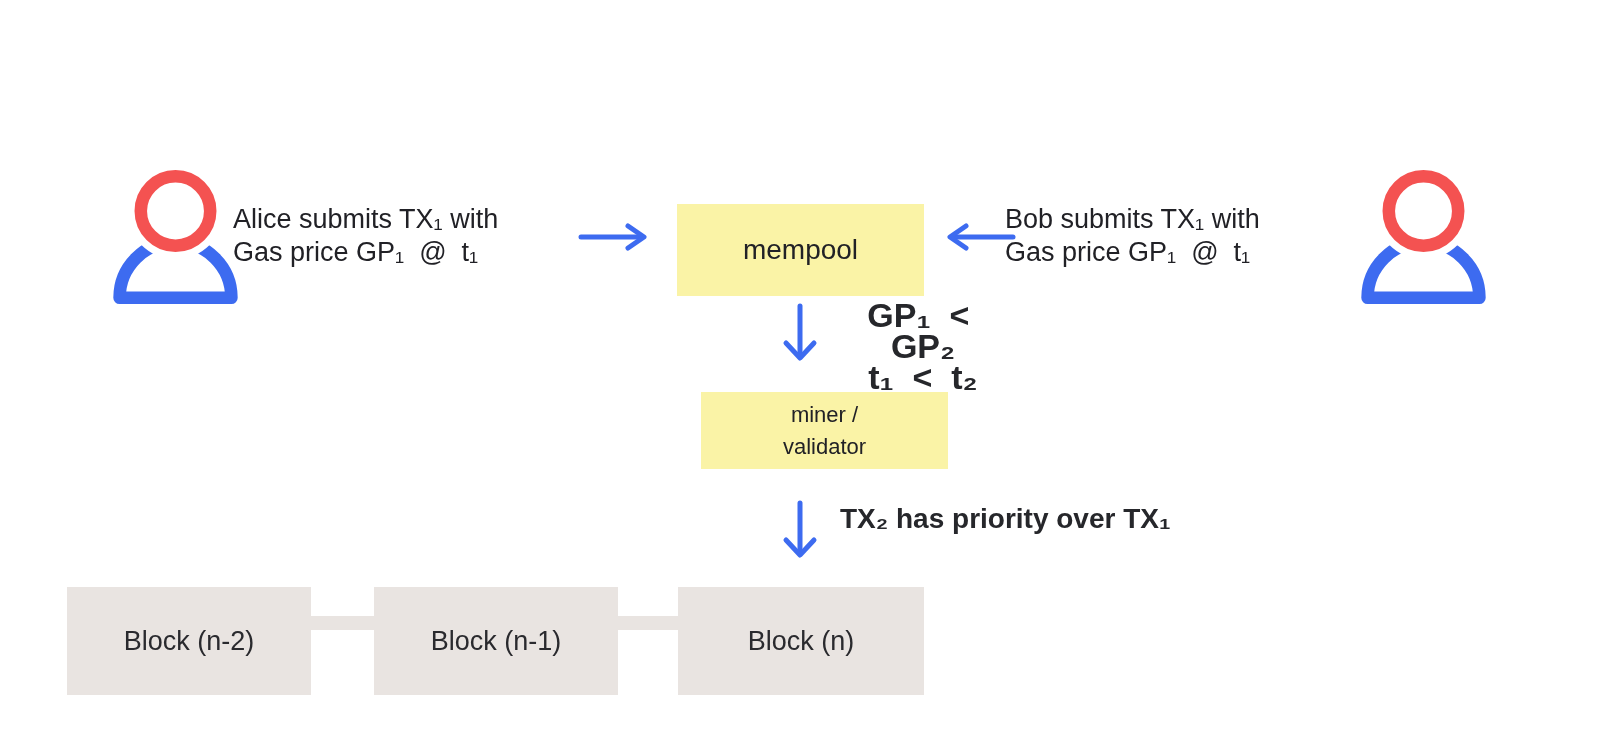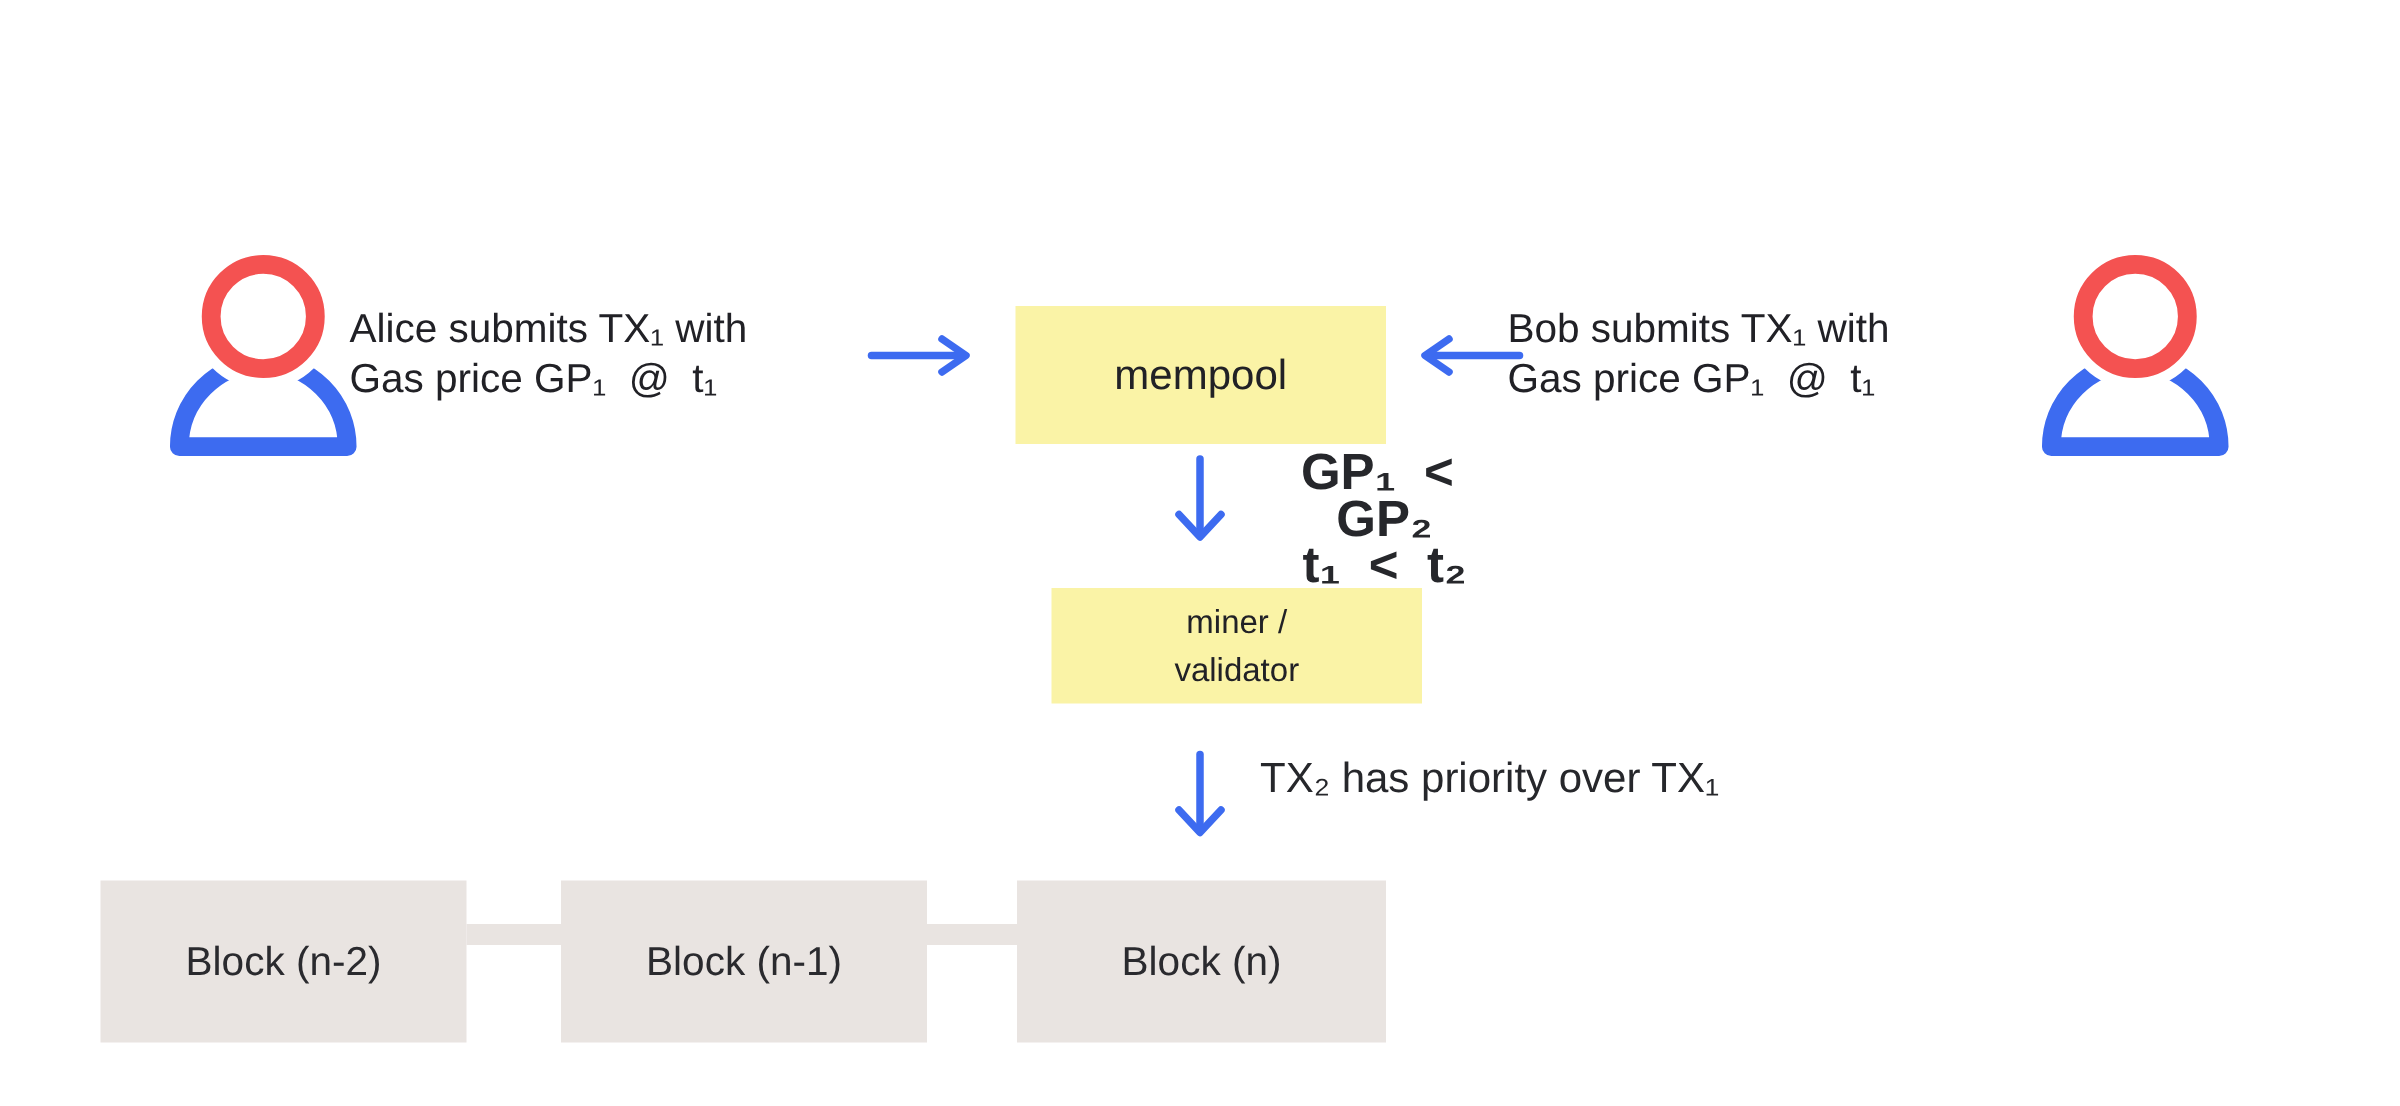--- a/index.html
+++ b/index.html
@@ -73,21 +73,21 @@
     font-size: 34px;
     line-height: 31px;
     font-weight: 700;
     color: var(--bold-text);
   }
   .priority {
     position: absolute;
     left: 840px; top: 503px;
     white-space: nowrap;
     font-size: 28px;
-    font-weight: 400;
+    font-weight: 700;
     color: var(--bold-text);
   }
   .block {
     position: absolute;
     top: 570px;
     width: 244px;
     height: 108px;
     background: var(--gray);
     display: flex;
     align-items: center;

